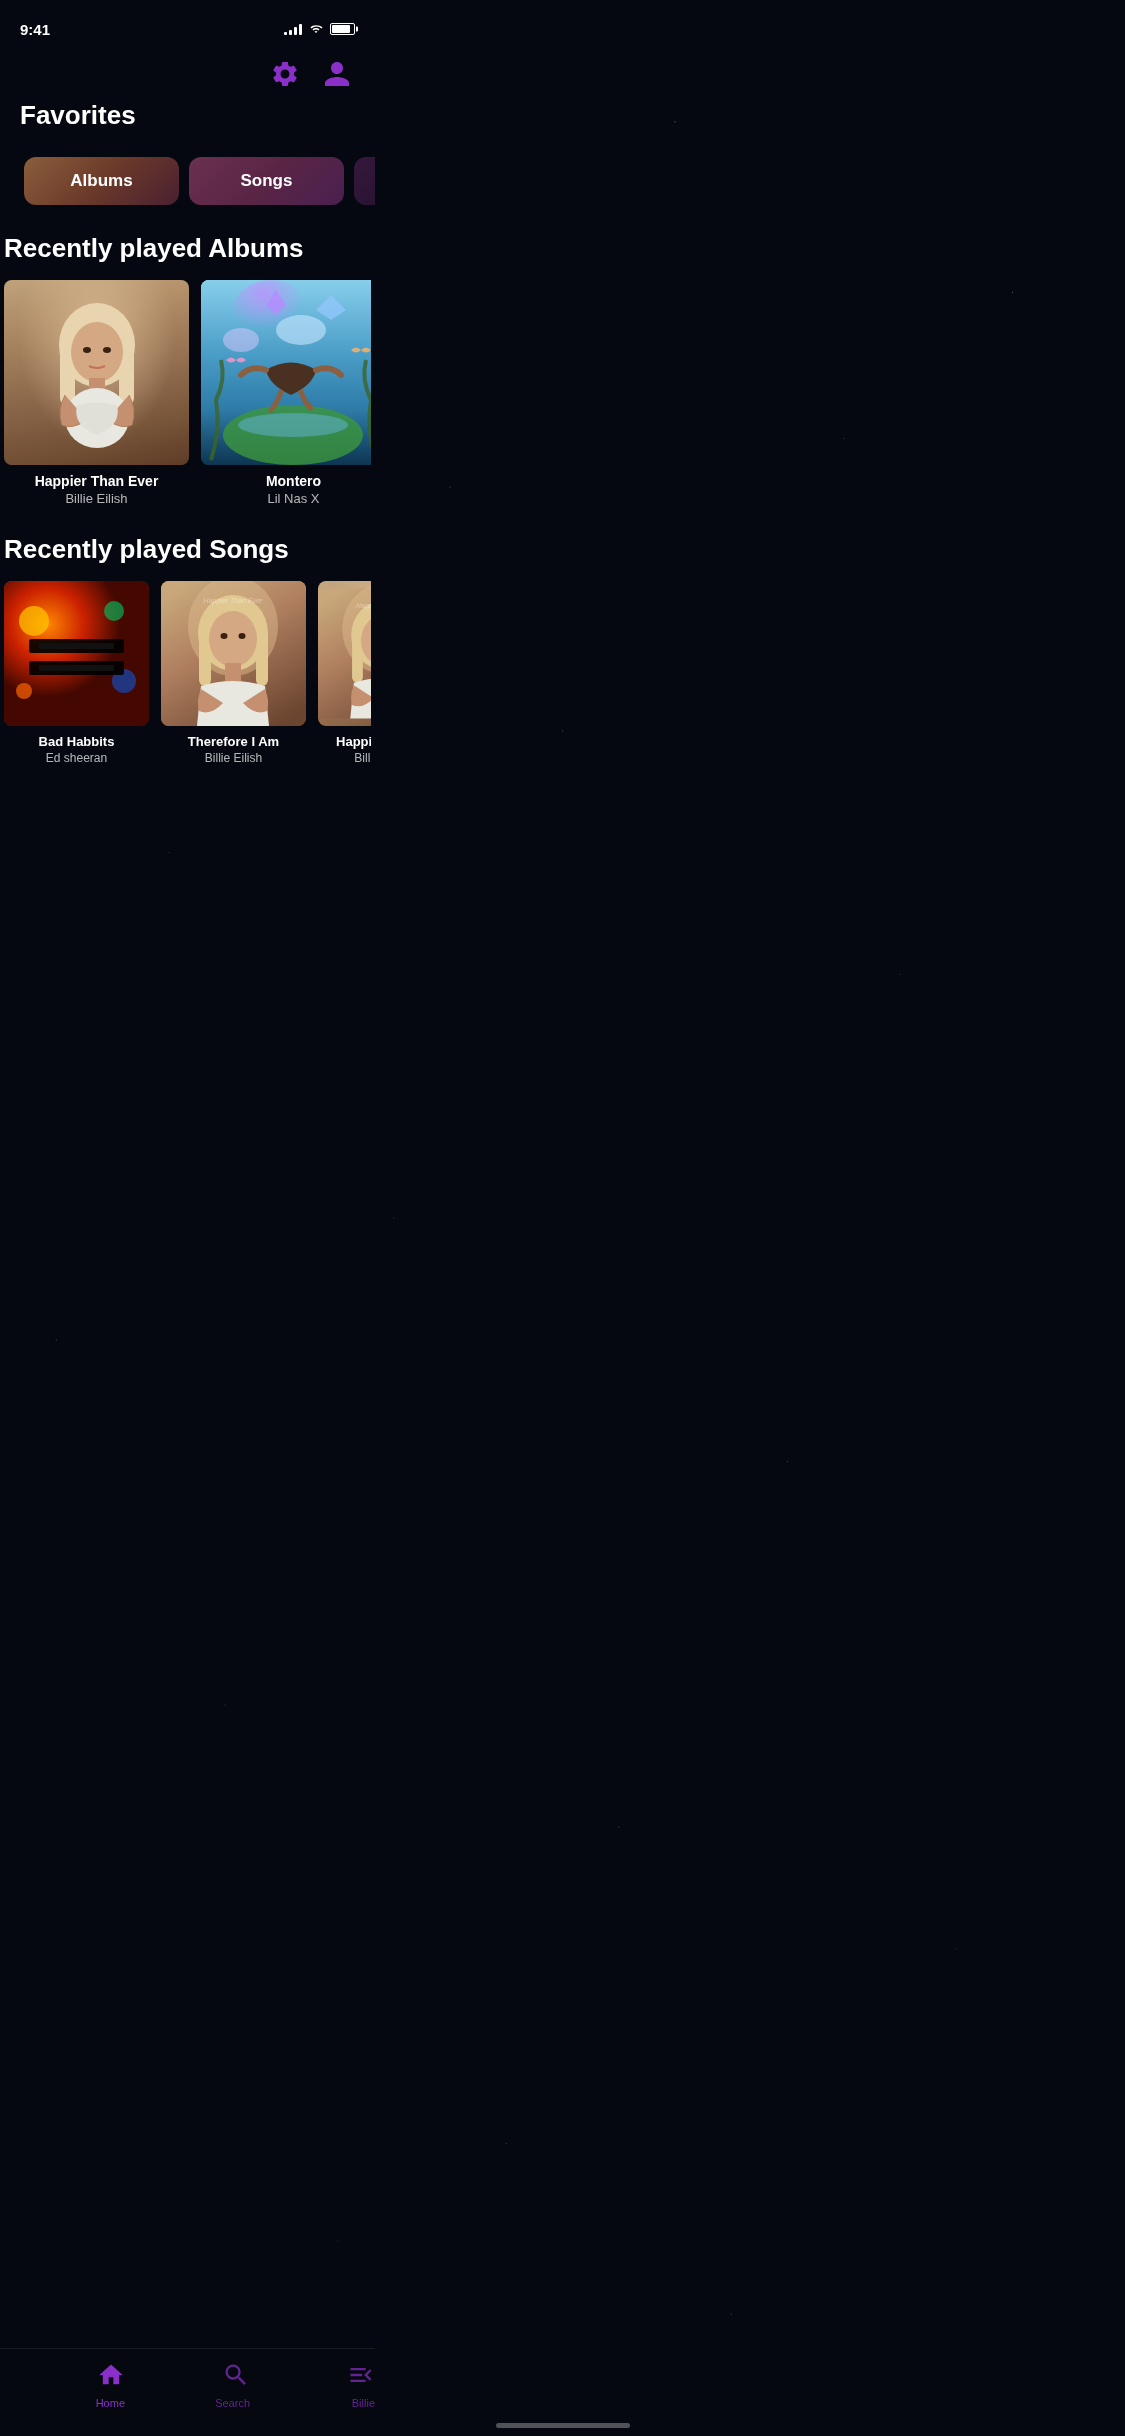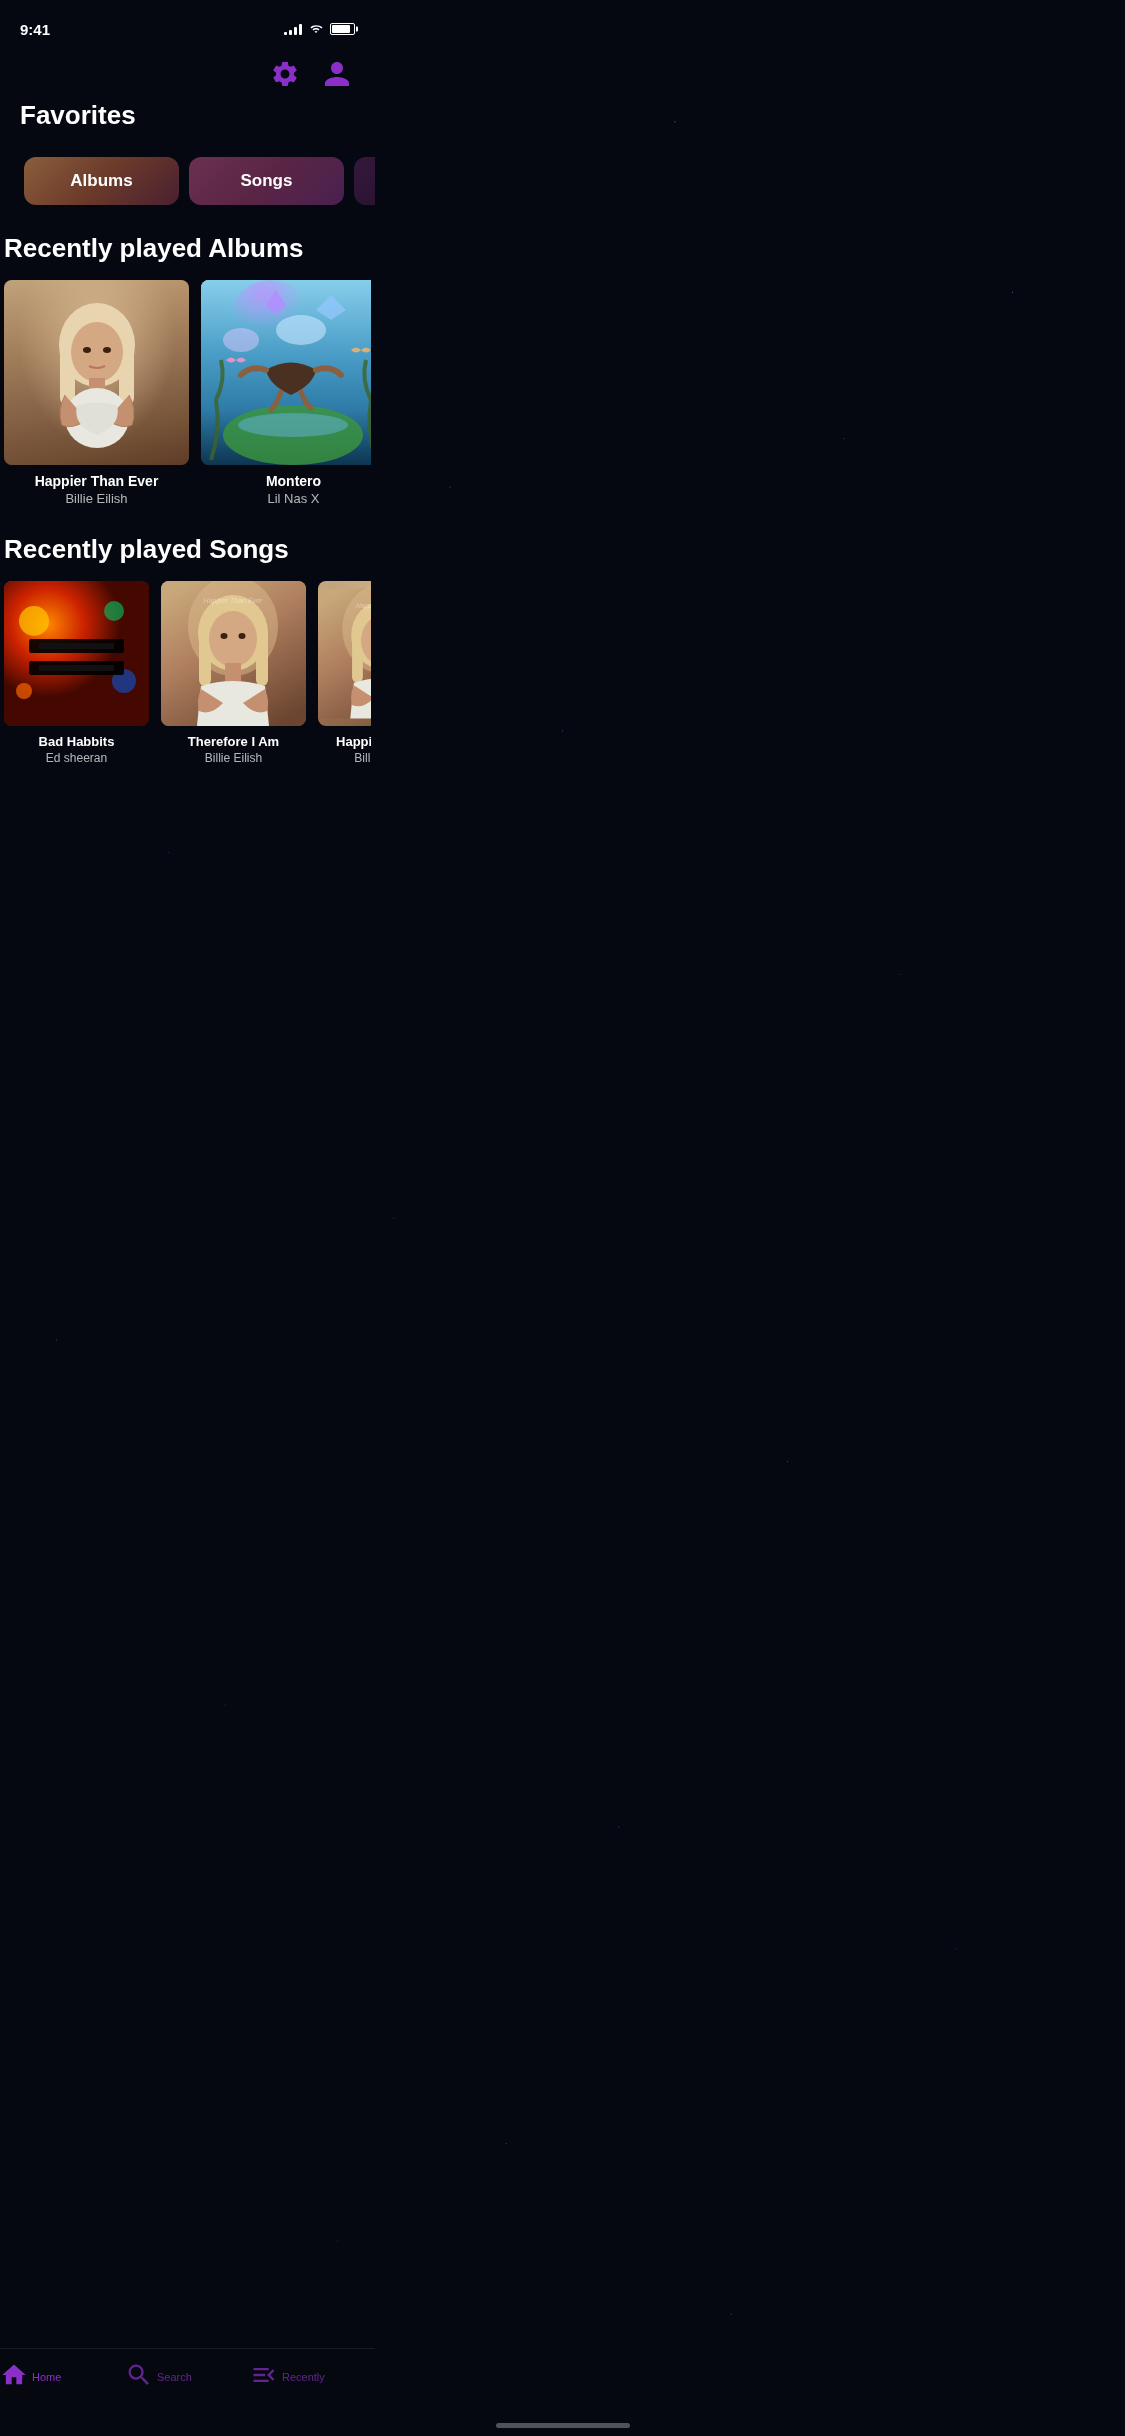--- a/index.html
+++ b/index.html
@@ -361,22 +361,22 @@
       border-top: 1px solid rgba(255,255,255,0.08);
       display: flex;
       align-items: flex-start;
       justify-content: space-around;
       padding-top: 12px;
       z-index: 100;
     }
 
     .nav-item {
       display: flex;
-      flex-direction: row;
-      align-items: center;
+      flex-direction: column;
+      align-items: flex-end;
       gap: 4px;
       cursor: pointer;
       flex: 1;
     }
 
     .nav-icon {
       font-size: 26px;
       line-height: 1;
     }
 
@@ -686,17 +686,17 @@
       </svg>
     </div>
     <span class="nav-label">Search</span>
   </div>
   <div class="nav-item nav-item-inactive">
     <div class="nav-icon">
       <svg class="nav-svg" viewBox="0 0 24 24">
         <path d="M3 18h13v-2H3v2zm0-5h10v-2H3v2zm0-7v2h13V6H3zm18 9.59L17.42 12 21 8.41 19.59 7l-5 5 5 5L21 15.59z"></path>
       </svg>
     </div>
-    <span class="nav-label">Recently</span>
+    <span class="nav-label">Billie</span>
   </div>
 </nav>
 
 <div class="home-indicator"></div>
 
 </body></html>

